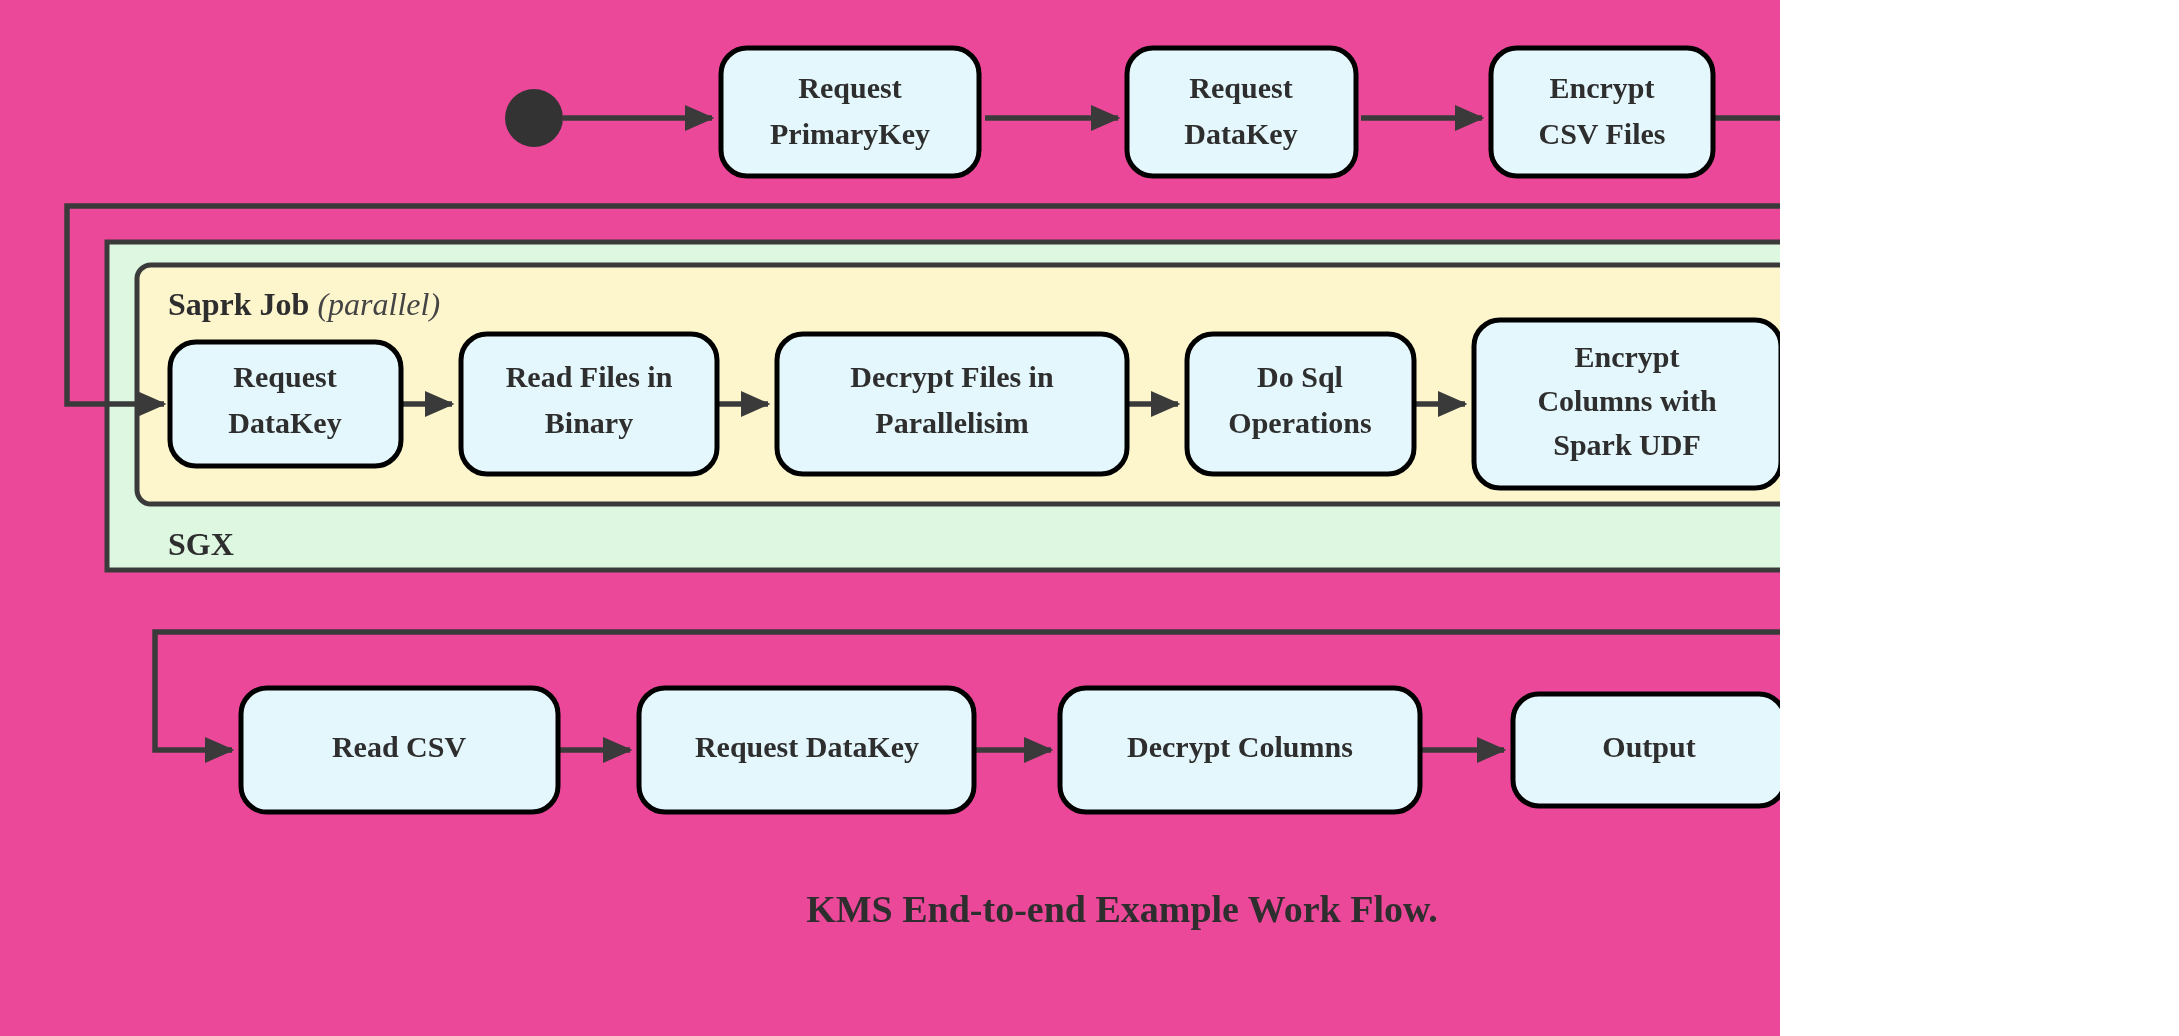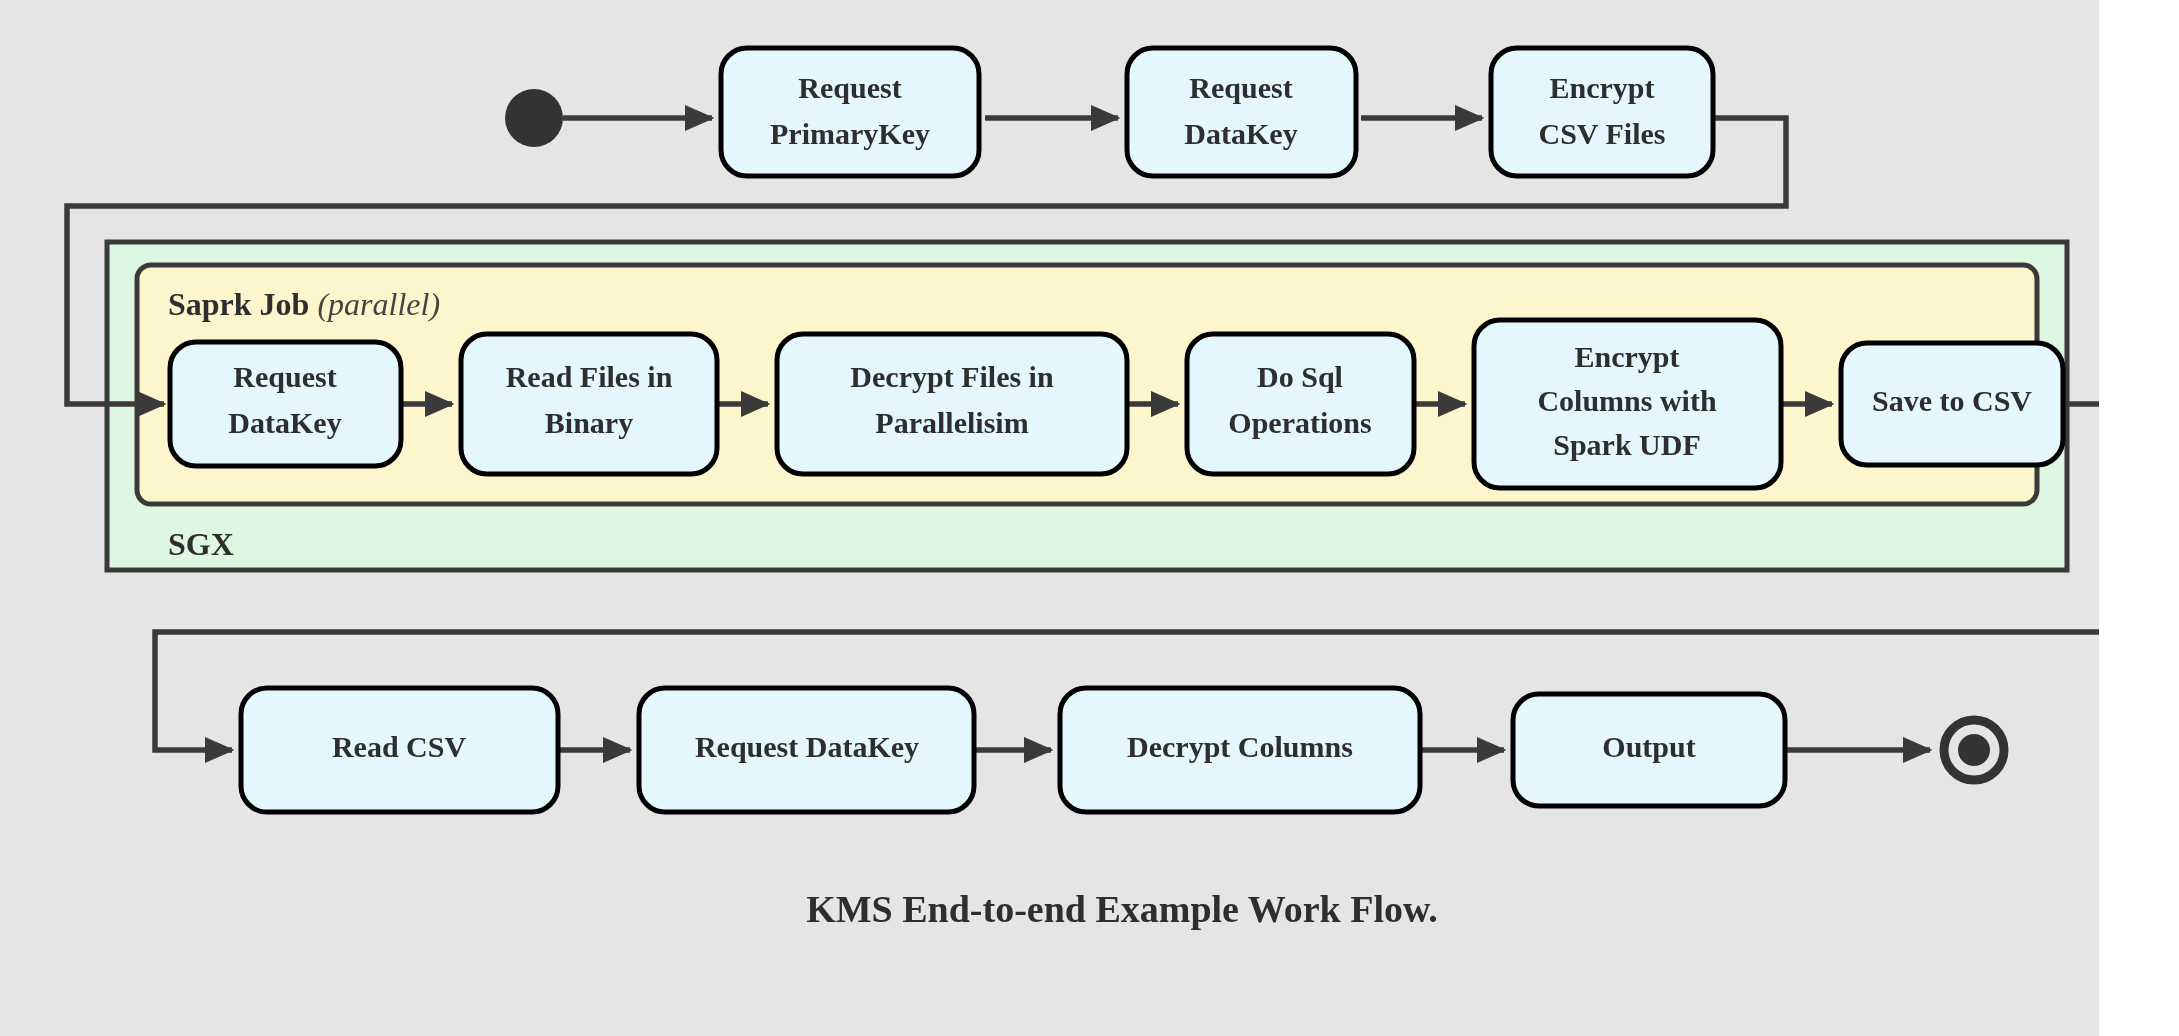--- a/index.html
+++ b/index.html
@@ -2,23 +2,23 @@
 <html><head>
 <meta charset="utf-8">
 <style>
   html, body {
     margin: 0;
     padding: 0;
     background: #ffffff;
   }
   #page {
     position: relative;
-    width: 2099px;
+    width: 1780px;
     height: 1036px;
-    background: #e5e5e5;
+    background: #ec4899;
     font-family: "Liberation Serif", "DejaVu Serif", serif;
     overflow: hidden;
   }
   svg#diagram {
     position: absolute;
     left: 0;
     top: 0;
     width: 2179px;
     height: 1036px;
     display: block;

